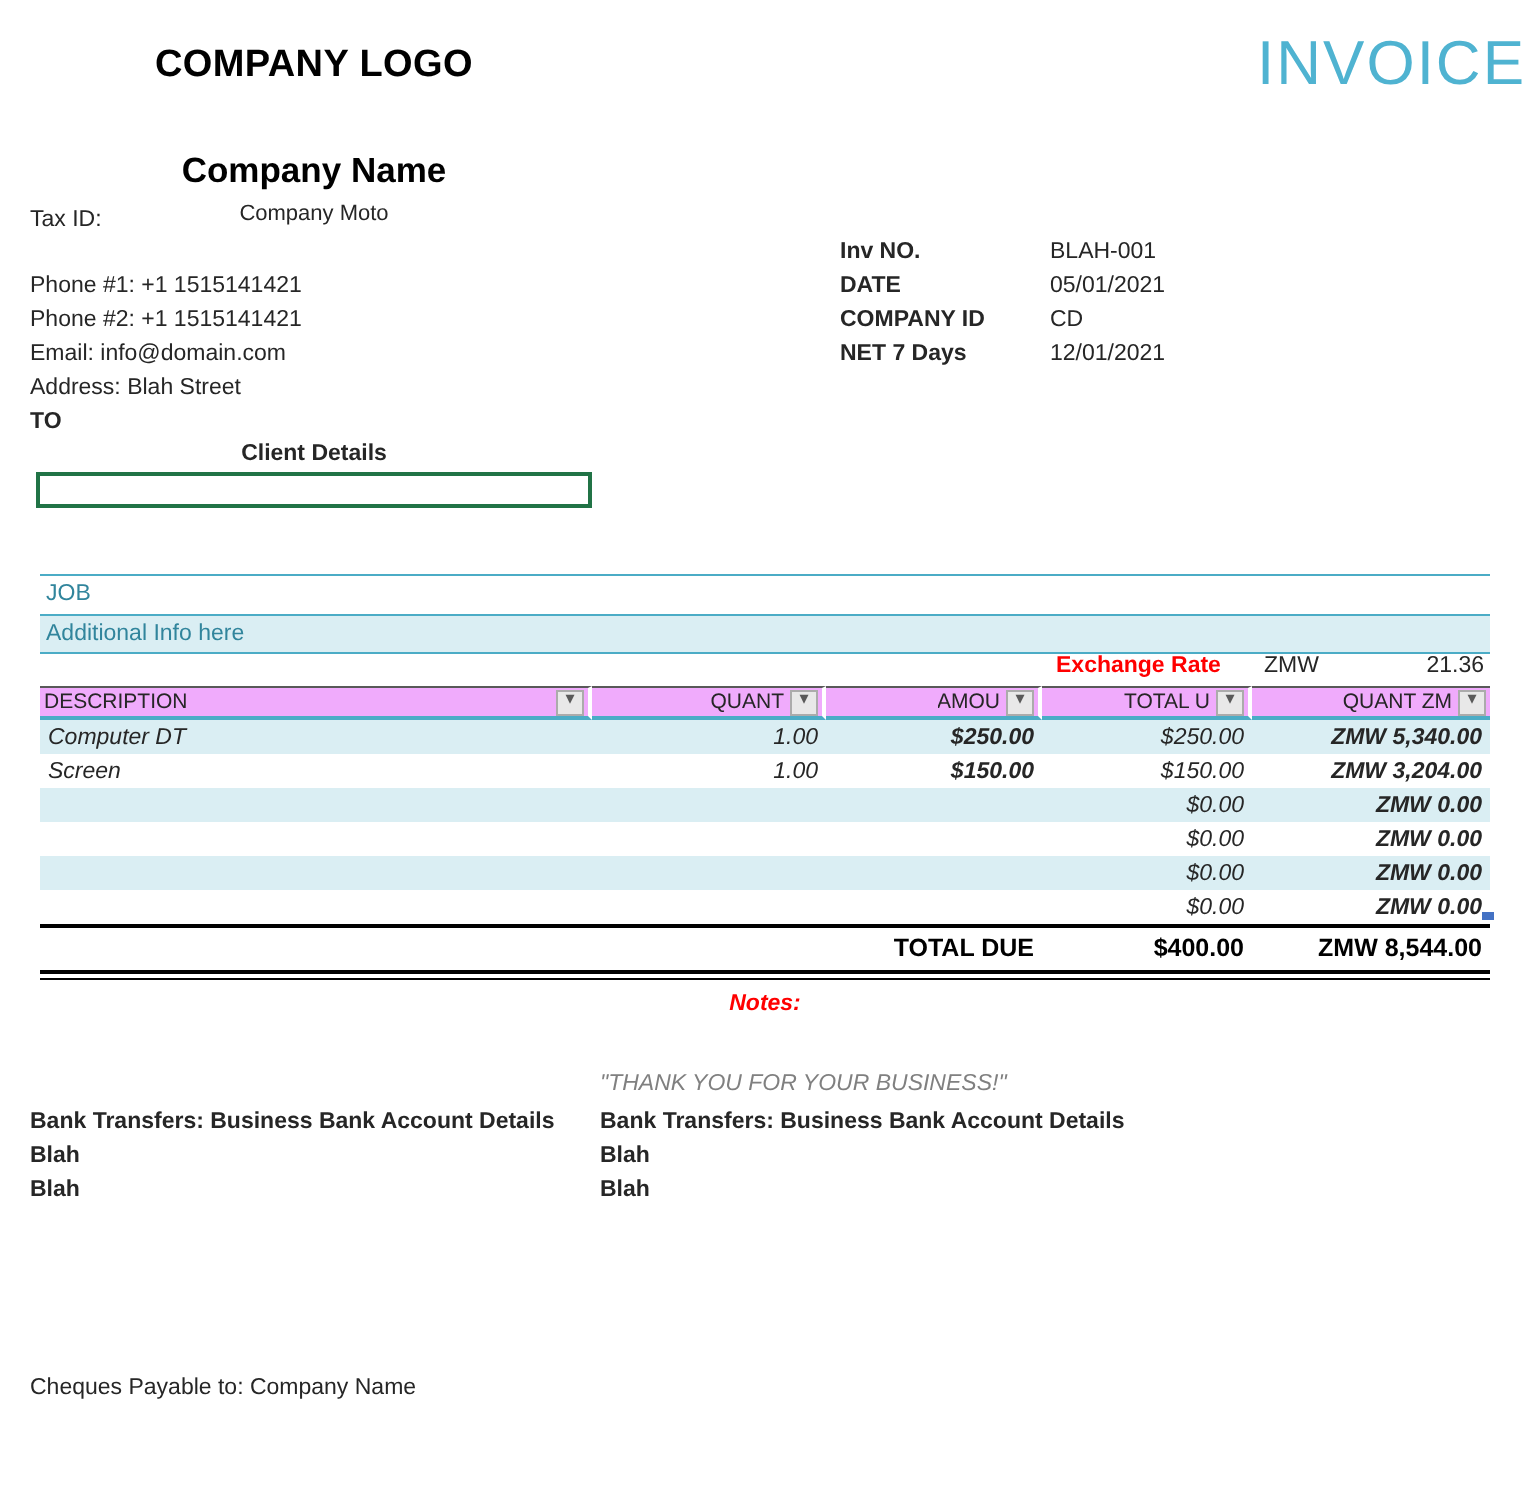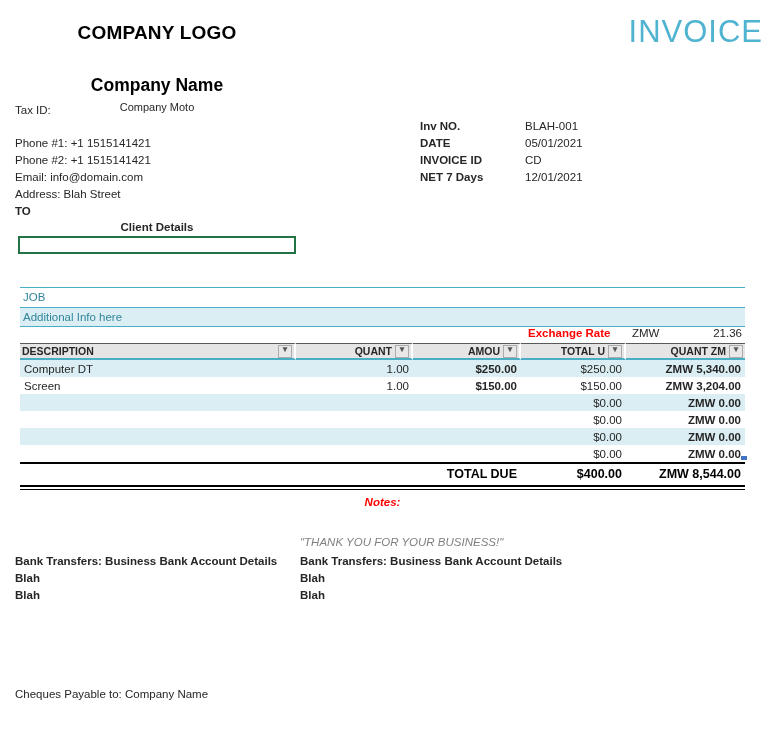--- a/index.html
+++ b/index.html
@@ -42,40 +42,40 @@
     color:#31859C; font-size:11.5px; line-height:18px; padding-left:3px;
   }
   .exch-row { left:20px; top:327px; width:725px; height:16px; font-size:11.5px; }
   .exch-label { position:absolute; left:508px; top:0; color:#FF0000; font-weight:bold; }
   .exch-cur { position:absolute; left:612px; top:0; }
   .exch-val { position:absolute; right:3px; top:0; text-align:right; }
 
   
   .thead { left:20px; top:343px; width:725px; height:17px; display:flex; }
   .th {
-    background:#e5e5e5; border-top:1px solid #595959; border-bottom:2px solid #4BACC6;
-    font-weight:bold; font-size:10.5px; color:#262626;
+    background:#f0abfc; border-top:1px solid #595959; border-bottom:2px solid #4BACC6;
+    font-weight:normal; font-size:10.5px; color:#262626;
     display:flex; align-items:center; padding:0 2px; overflow:hidden; white-space:nowrap;
   }
   .th:not(:last-child){ border-right:2px solid #ffffff; }
   .th.right { justify-content:flex-end; }
   .th.between { justify-content:space-between; }
   .th .lbl { overflow:hidden; }
   .filter-btn {
     flex:none; width:14px; height:13px; margin-left:3px;
     background:#e8e8e8; border:1px solid #ababab; position:relative; cursor:default;
   }
   .filter-btn::after {
     content:"▾"; position:absolute; left:0; right:0; top:-2px;
     text-align:center; font-size:9px; color:#595959;
   }
   .c-desc { width:276px; } .c-qty { width:117px; } .c-amt { width:108px; }
   .c-tusd { width:105px; } .c-tzmw { width:119px; }
 
-  .tbody { left:20px; top:360px; width:725px; }
+  .tbody { left:20px; top:360px; width:725px;font-style:italic; }
   .tr { display:flex; height:17px; font-size:11.5px; }
   .tr.stripe { background:#DAEEF3; }
   .td { display:flex; align-items:center; overflow:hidden; white-space:nowrap; }
   .td.left { padding-left:4px; justify-content:flex-start; }
   .td.right { padding-right:4px; justify-content:flex-end; }
   .td.bold { font-weight:bold; }
   .cell-marker { position:absolute; left:721px; top:96px; width:6px; height:4px; background:#4472C4; }
 
   .total-row {
     left:20px; top:462px; width:725px; height:21px; display:flex;
@@ -108,21 +108,21 @@
   <div class="abs info-line" style="top:171px">Email: info@domain.com</div>
   <div class="abs info-line" style="top:188px">Address: Blah Street</div>
   <div class="abs info-line to-label" style="top:205px">TO</div>
   <div class="abs brand-col client-details-label">Client Details</div>
   <div class="abs client-cell"></div>
 
   <div class="abs meta-label" style="top:120px">Inv NO.</div>
   <div class="abs meta-value" style="top:120px">BLAH-001</div>
   <div class="abs meta-label" style="top:137px">DATE</div>
   <div class="abs meta-value" style="top:137px">05/01/2021</div>
-  <div class="abs meta-label" style="top:154px">INVOICE ID</div>
+  <div class="abs meta-label" style="top:154px">COMPANY ID</div>
   <div class="abs meta-value" style="top:154px">CD</div>
   <div class="abs meta-label" style="top:171px">NET 7 Days</div>
   <div class="abs meta-value" style="top:171px">12/01/2021</div>
 
   <div class="abs job-row">JOB</div>
   <div class="abs addinfo-row">Additional Info here</div>
   <div class="abs exch-row">
     <span class="exch-label">Exchange Rate</span>
     <span class="exch-cur">ZMW</span>
     <span class="exch-val">21.36</span>

